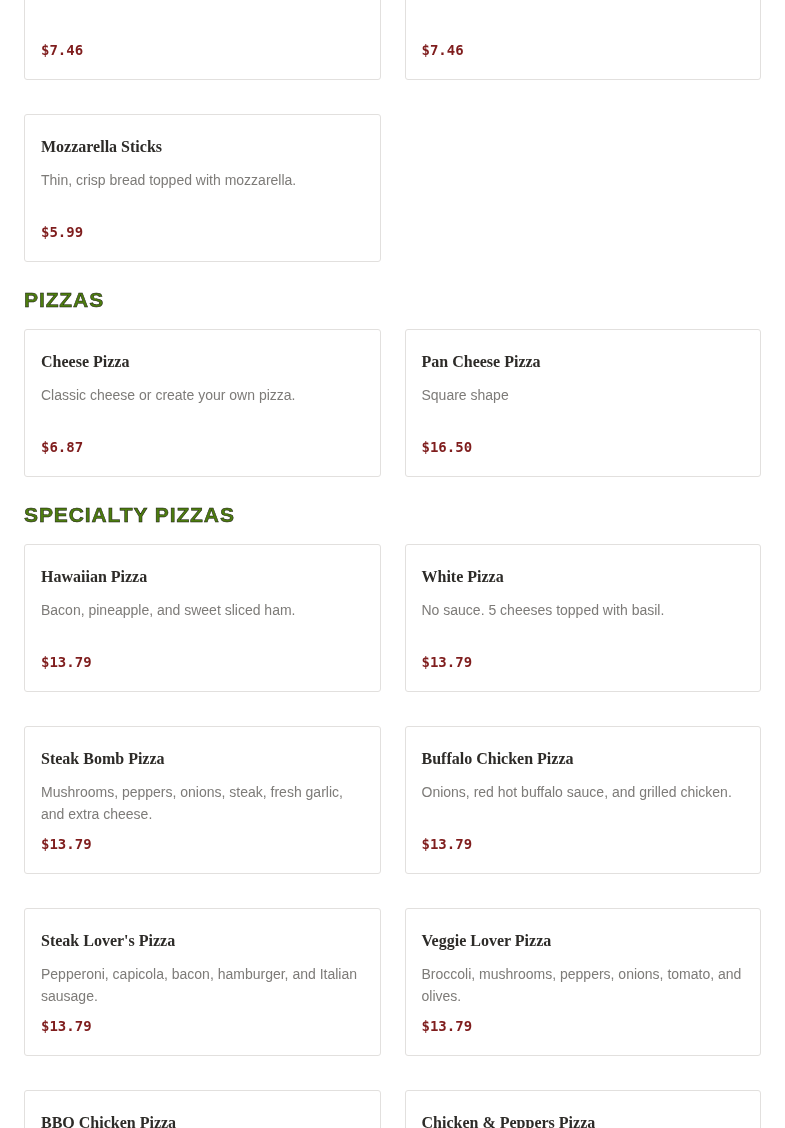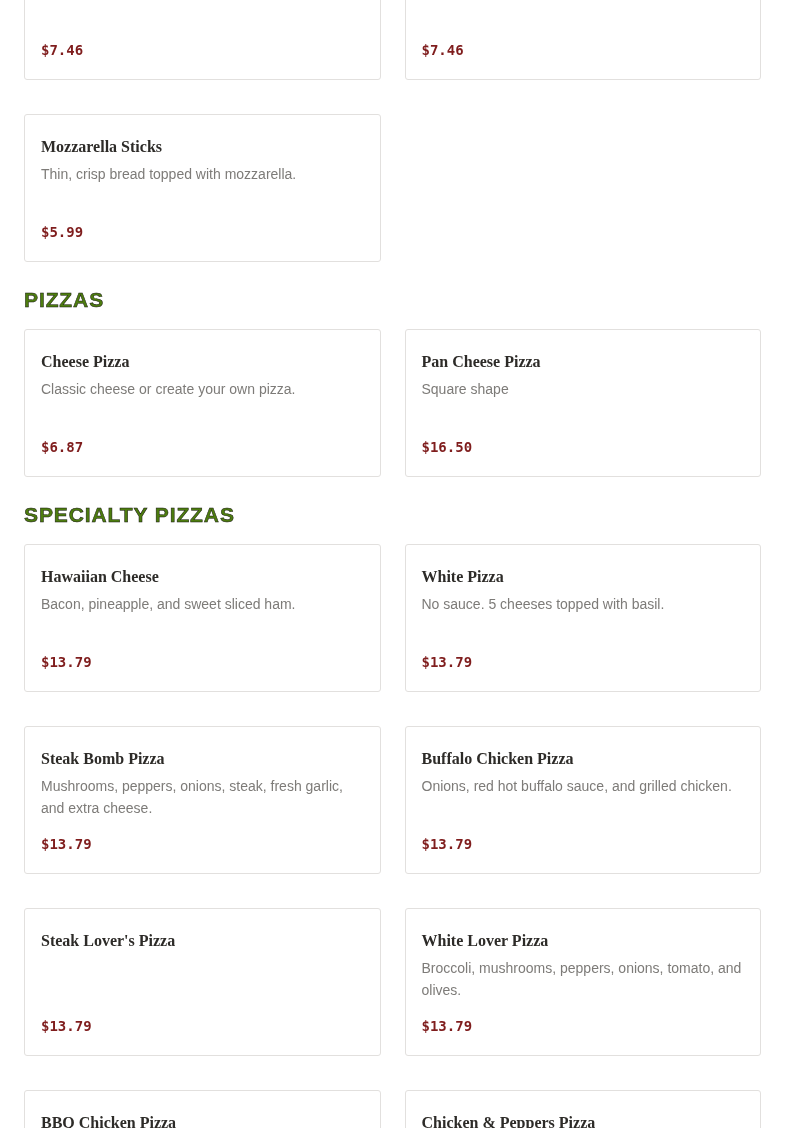--- a/index.html
+++ b/index.html
@@ -20,21 +20,21 @@
   }
   .menu-card {
     width:calc(50% - 12px); height:148px; position:relative;
     background:#ffffff; border:1px solid #e2e0de; border-radius:3px;
     padding:21px 16px; cursor:pointer;
   }
   .item-name {
     font-size:16px; line-height:21px; font-weight:700; color:#2d2b28;font-family:Liberation Serif, serif;
   }
   .item-desc {
-    margin-top:6px; font-size:14px; line-height:22px; color:#7d7b78;
+    margin-top:12px; font-size:14px; line-height:22px; color:#7d7b78;
     max-width:330px;
   }
   .item-price {
     position:absolute; left:16px; bottom:21px;
     font-family:"DejaVu Sans Mono", monospace;
     font-size:14px; line-height:16px; font-weight:700; color:#7f1d1d;
   }
 </style>
 </head>
 <body>
@@ -65,45 +65,46 @@
     <div class="menu-card">
       <div class="item-name">Pan Cheese Pizza</div>
       <div class="item-desc">Square shape</div>
       <div class="item-price">$16.50</div>
     </div>
   </div>
 
   <h2 class="section-heading">SPECIALTY PIZZAS</h2>
   <div class="cards-grid">
     <div class="menu-card">
-      <div class="item-name">Hawaiian Cheese</div>
+      <div class="item-name">Hawaiian Pizza</div>
       <div class="item-desc">Bacon, pineapple, and sweet sliced ham.</div>
       <div class="item-price">$13.79</div>
     </div>
     <div class="menu-card">
       <div class="item-name">White Pizza</div>
       <div class="item-desc">No sauce. 5 cheeses topped with basil.</div>
       <div class="item-price">$13.79</div>
     </div>
     <div class="menu-card">
       <div class="item-name">Steak Bomb Pizza</div>
       <div class="item-desc">Mushrooms, peppers, onions, steak, fresh garlic, and extra cheese.</div>
       <div class="item-price">$13.79</div>
     </div>
     <div class="menu-card">
       <div class="item-name">Buffalo Chicken Pizza</div>
       <div class="item-desc">Onions, red hot buffalo sauce, and grilled chicken.</div>
       <div class="item-price">$13.79</div>
     </div>
     <div class="menu-card">
       <div class="item-name">Steak Lover's Pizza</div>
+      <div class="item-desc">Pepperoni, capicola, bacon, hamburger, and Italian sausage.</div>
       <div class="item-price">$13.79</div>
     </div>
     <div class="menu-card">
-      <div class="item-name">White Lover Pizza</div>
+      <div class="item-name">Veggie Lover Pizza</div>
       <div class="item-desc">Broccoli, mushrooms, peppers, onions, tomato, and olives.</div>
       <div class="item-price">$13.79</div>
     </div>
     <div class="menu-card">
       <div class="item-name">BBQ Chicken Pizza</div>
     </div>
     <div class="menu-card">
       <div class="item-name">Chicken &amp; Peppers Pizza</div>
     </div>
   </div>

